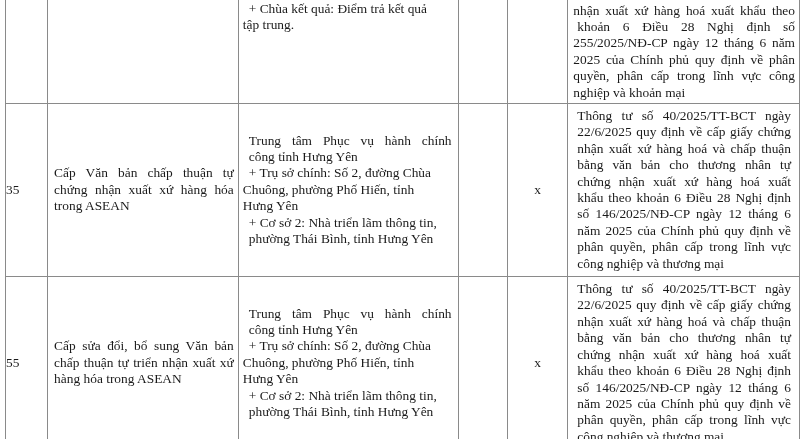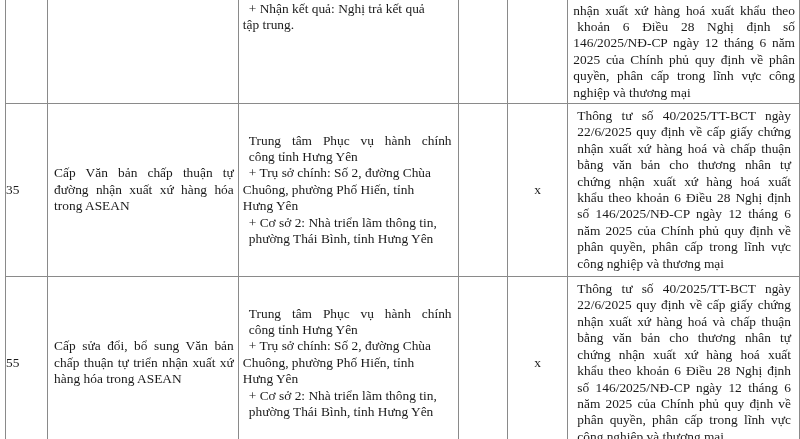--- a/index.html
+++ b/index.html
@@ -22,38 +22,38 @@
 </head>
 <body>
 
 <table>
 
   <tbody>
       <tr style="height:122px;">
     <td class="c-stt"></td>
     <td class="c-name"></td>
     <td class="c-place top-place">
-      <span class="place-line ind">+ Nhận kết quả: Nghị trả kết quả</span>
+      <span class="place-line ind">+ Chùa kết quả: Điểm trả kết quả</span>
       <span class="place-line">tập trung.</span>
     </td>
     <td class="c-a"></td>
     <td class="c-b"></td>
     <td class="c-law" style="vertical-align:bottom; padding-bottom:2px;">
       <span class="just" style="padding-left:0">nhận xuất xứ hàng hoá xuất khẩu theo</span>
       <span class="just" style="padding-left:4px">khoản 6 Điều 28 Nghị định số</span>
-      <span class="just" style="padding-left:0">146/2025/NĐ-CP ngày 12 tháng 6 năm</span>
+      <span class="just" style="padding-left:0">255/2025/NĐ-CP ngày 12 tháng 6 năm</span>
       <span class="just" style="padding-left:0">2025 của Chính phủ quy định về phân</span>
       <span class="just" style="padding-left:0">quyền, phân cấp trong lĩnh vực công</span>
-      <span class="place-line">nghiệp và thương mại</span>
+      <span class="place-line">nghiệp và khoản mại</span>
     </td>
   </tr>
 
   <tr style="height:165px;">
     <td class="c-stt">35</td>
-    <td class="c-name">Cấp Văn bản chấp thuận tự đường nhận xuất xứ hàng hóa trong ASEAN</td>
+    <td class="c-name">Cấp Văn bản chấp thuận tự chứng nhận xuất xứ hàng hóa trong ASEAN</td>
     <td class="c-place">
       <span class="just">Trung tâm Phục vụ hành chính</span>
       <span class="place-line ind">công tỉnh Hưng Yên</span>
       <span class="place-line ind">+ Trụ sở chính: Số 2, đường Chùa</span>
       <span class="place-line">Chuông, phường Phố Hiến, tỉnh</span>
       <span class="place-line">Hưng Yên</span>
       <span class="place-line ind">+ Cơ sở 2: Nhà triển lãm thông tin,</span>
       <span class="place-line ind">phường  Thái Bình, tỉnh Hưng Yên</span>
     </td>
     <td class="c-a"></td>

